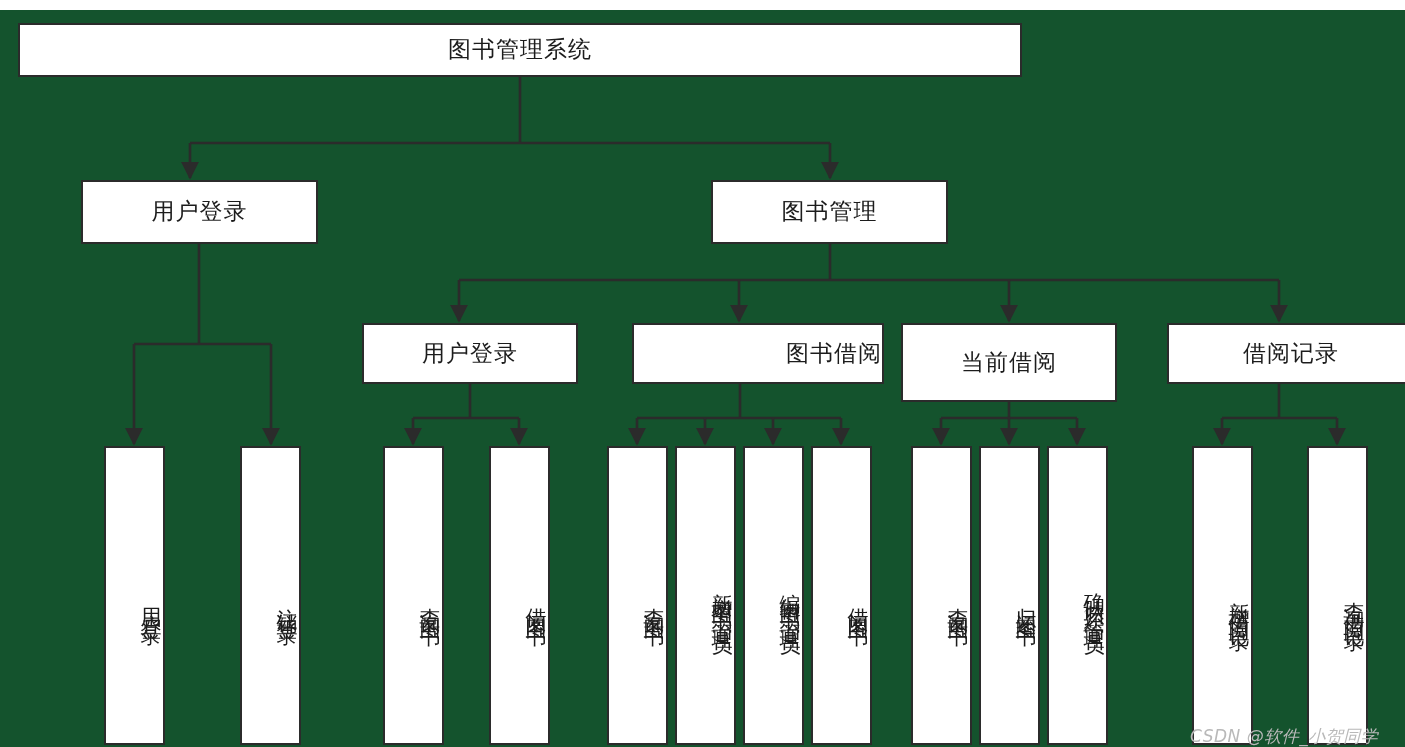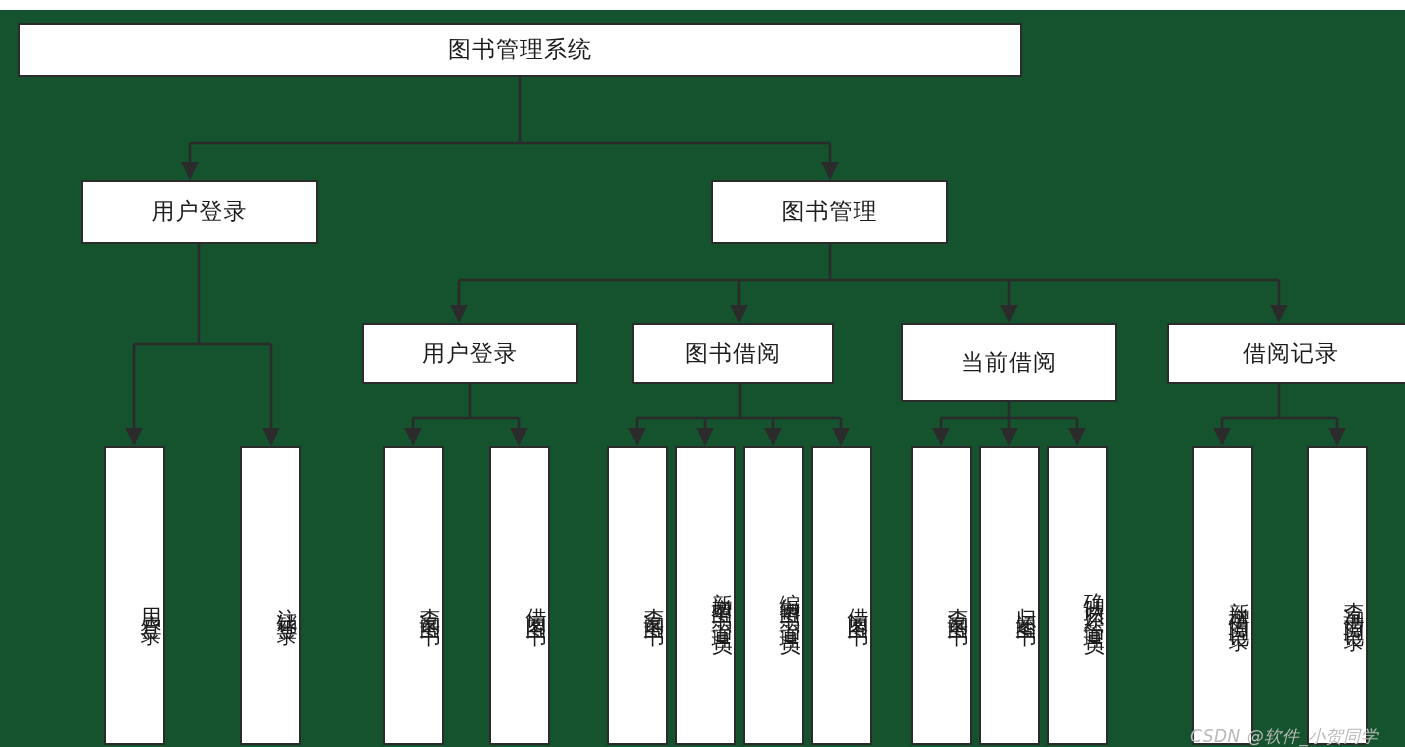--- a/index.html
+++ b/index.html
@@ -131,21 +131,21 @@
   <div class="node horiz" style="left:81px; top:170px; width:237px; height:64px;">
     <span>用户登录</span>
   </div>
   <div class="node horiz" style="left:711px; top:170px; width:237px; height:64px;">
     <span>图书管理</span>
   </div>
 
   <div class="node horiz" style="left:362px; top:313px; width:216px; height:61px;">
     <span>用户登录</span>
   </div>
-  <div class="node horiz" style="left:632px; top:313px; width:202px; height:61px;">
+  <div class="node horiz" style="left:632px; top:313px; width:252px; height:61px;justify-content:flex-end;">
     <span>图书借阅</span>
   </div>
   <div class="node horiz" style="left:901px; top:313px; width:216px; height:79px;">
     <span>当前借阅</span>
   </div>
   <div class="node horiz" style="left:1167px; top:313px; width:248px; height:61px;">
     <span>借阅记录</span>
   </div>
 
   <div class="node vert" style="left:104px; top:436px; width:61px; height:299px;">

